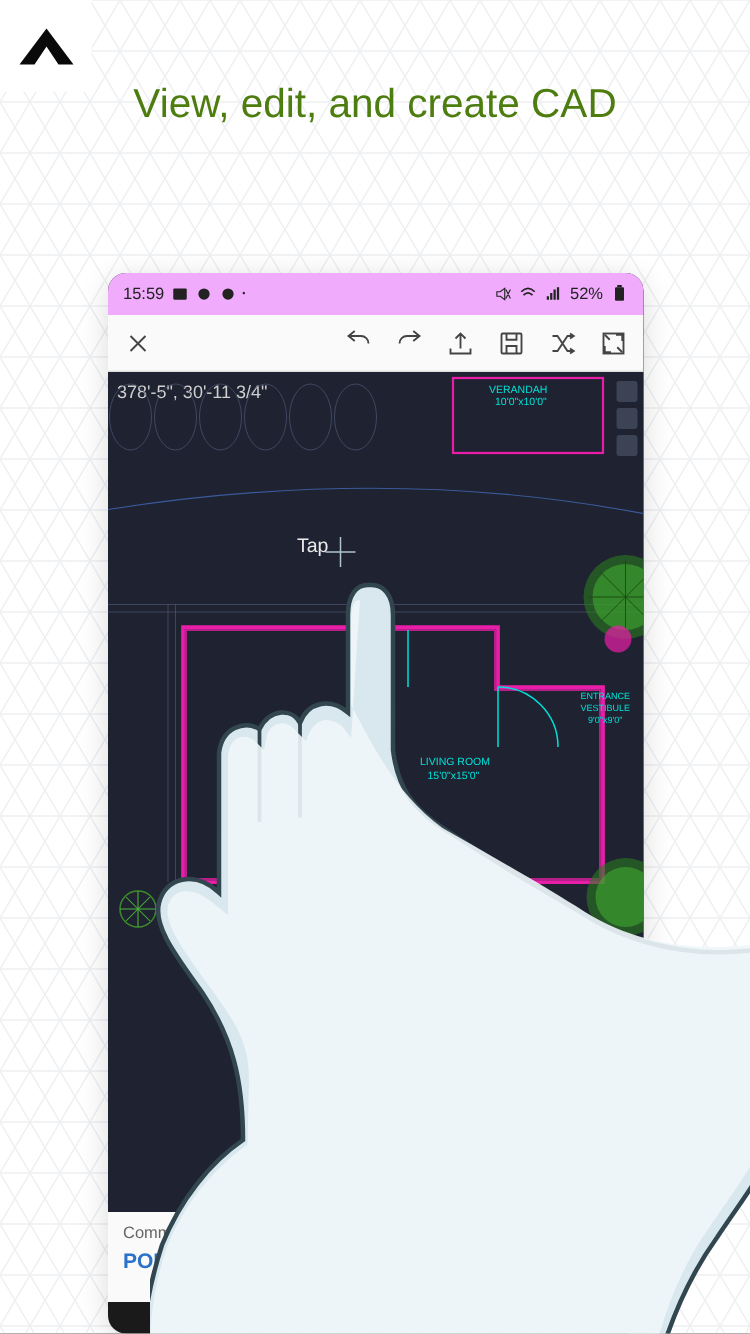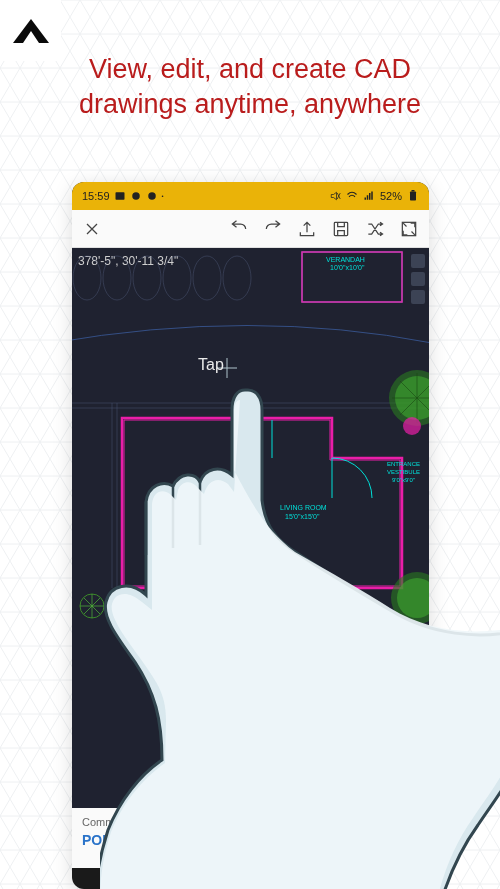--- a/index.html
+++ b/index.html
@@ -34,21 +34,21 @@
 .logo-box svg { width: 40px; height: 28px; }
 
 
 .headline {
   position: absolute;
   top: 52px;
   left: 0; right: 0;
   text-align: center;
   font-size: 27px;
   line-height: 1.3;
-  color: #b91c1c;
+  color: #4d7c0f;
   font-weight: 400;
   z-index: 5;
 }
 
 
 .phone {
   position: absolute;
   top: 182px;
   left: 72px;
   width: 357px;
@@ -56,21 +56,21 @@
   background: #1a1a1a;
   border-radius: 12px;
   z-index: 3;
   overflow: hidden;
   box-shadow: 0 4px 20px rgba(0,0,0,0.15);
 }
 
 
 .status-bar {
   height: 28px;
-  background: #eab308;
+  background: #f0abfc;
   display: flex;
   align-items: center;
   justify-content: space-between;
   padding: 0 10px;
   font-size: 11px;
   color: #222;
 }
 .status-left { display: flex; gap: 4px; align-items: center; }
 .status-right { display: flex; gap: 5px; align-items: center; }
 .status-icon { width: 12px; height: 12px; fill: #222; }
@@ -104,21 +104,21 @@
 
 .wall-magenta { stroke: #e91ea8; stroke-width: 2.5; fill: none; }
 .wall-cyan { stroke: #00e0d8; stroke-width: 1; fill: none; }
 .dim-line { stroke: #4a5472; stroke-width: 0.5; }
 .room-label { fill: #00e0d8; font-size: 7px; }
 .crosshair { stroke: #b0c4cc; stroke-width: 1; }
 
 .tap-label {
   position: absolute;
   color: #eaeaea;
-  font-size: 16px;
+  font-size: 13px;
 }
 
 
 .side-widgets {
   position: absolute;
   right: 4px; top: 6px;
   display: flex; flex-direction: column; gap: 4px;
 }
 .side-widget { width: 14px; height: 14px; background: rgba(80,90,110,0.6); border-radius: 2px; }
 
@@ -162,21 +162,20 @@
 </div>
 
 <div class="logo-box">
   <svg viewBox="0 0 40 28">
     <path d="M2 26 L20 2 L38 26 L28 26 L20 14 L12 26 Z" fill="#0a0a0a"></path>
   </svg>
 </div>
 
 <div class="headline">
   <div>View, edit, and create CAD</div>
-  <div>drawings anytime, anywhere</div>
 </div>
 
 <div class="phone">
 
   <div class="status-bar">
     <div class="status-left">
       <span>15:59</span>
       <svg class="status-icon" viewBox="0 0 16 16">
           <rect x="2" y="3" width="12" height="10" rx="1"></rect>
         </svg>

